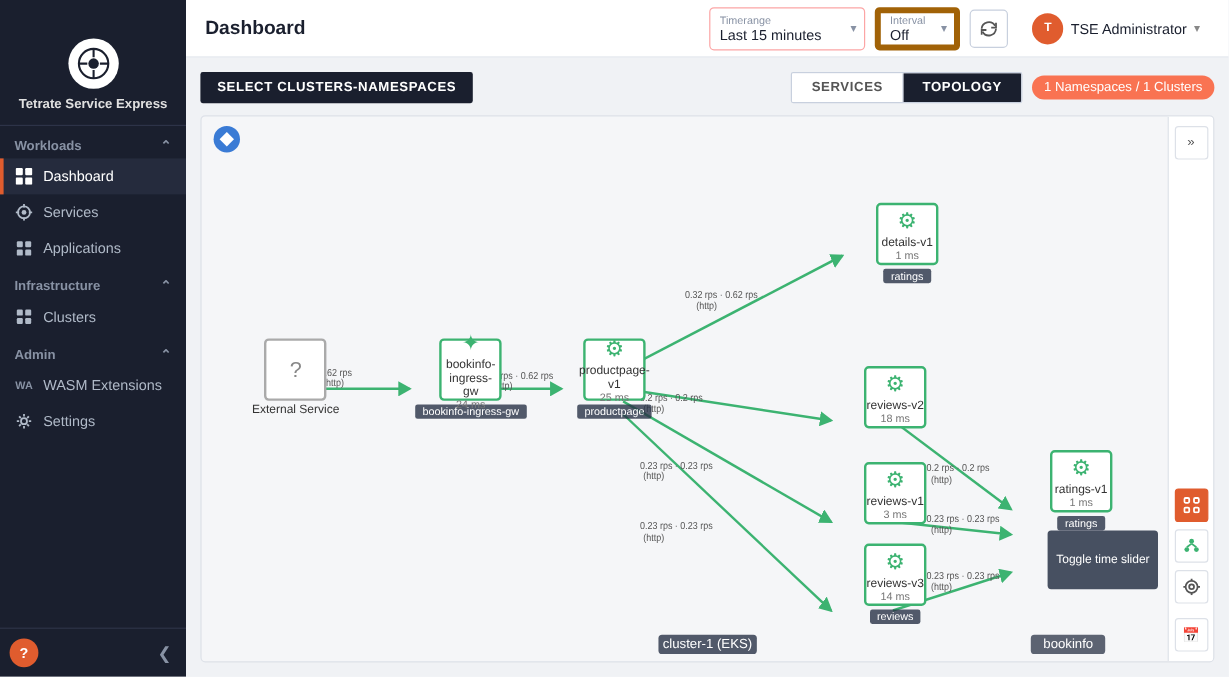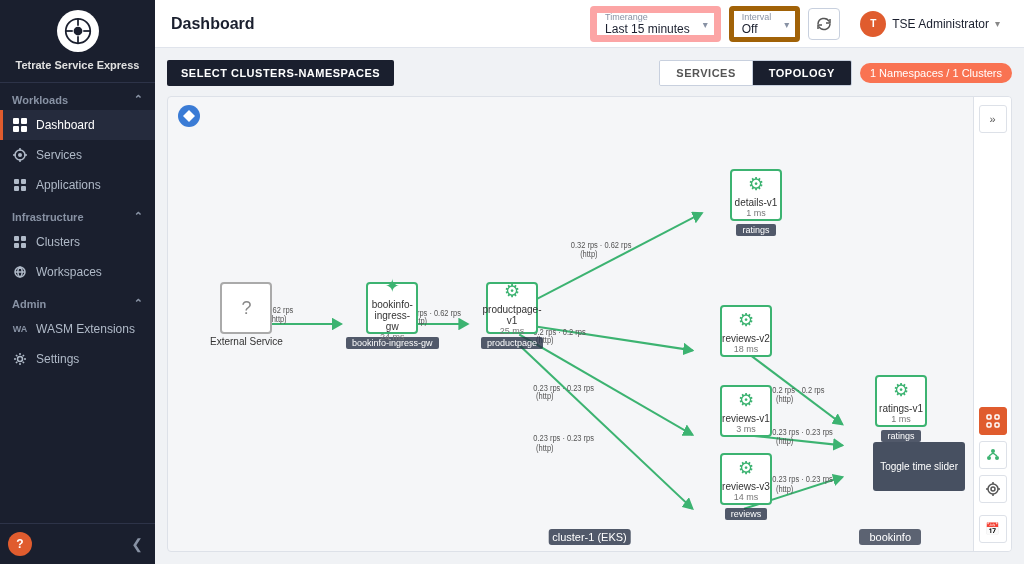--- a/index.html
+++ b/index.html
@@ -3,21 +3,21 @@
   <meta charset="utf-8">
   <style>
     * { box-sizing: border-box; margin: 0; padding: 0; }
     body { font-family: -apple-system, BlinkMacSystemFont, 'Segoe UI', sans-serif; background: #f0f2f5; display: flex; height: 564px; overflow: hidden; font-size: 12px; }
 
     
     #sidebar {
       width: 155px; min-width: 155px; background: #1a1f2e; color: #ccc; display: flex; flex-direction: column; height: 564px; overflow: hidden;
     }
     .sidebar-logo {
-      display: flex; flex-direction: column; align-items: center; padding: 10px 10px 10px; border-bottom: 1px solid #2d3348;
+      display: flex; flex-direction: column; align-items: center; padding: 32px 10px 10px; border-bottom: 1px solid #2d3348;
     }
     .sidebar-logo-icon {
       width: 42px; height: 42px; border-radius: 50%; background: #fff; display: flex; align-items: center; justify-content: center; margin-bottom: 6px;
     }
     .sidebar-logo-icon svg { width: 28px; height: 28px; }
     .sidebar-title { font-size: 11px; color: #e0e0e0; text-align: center; line-height: 1.3; font-weight: 600; }
 
     .sidebar-section-header {
       display: flex; justify-content: space-between; align-items: center;
       padding: 10px 12px 4px; font-size: 11px; color: #8892a4; font-weight: 600; text-transform: none; letter-spacing: 0;
@@ -39,21 +39,21 @@
     #main { flex: 1; display: flex; flex-direction: column; overflow: hidden; }
 
     
     #topbar {
       background: #fff; border-bottom: 1px solid #e0e4ec; display: flex; align-items: center; padding: 0 16px; height: 48px; gap: 12px;
     }
     .topbar-title { font-size: 16px; font-weight: 600; color: #1a1f2e; flex: 0 0 auto; }
     .topbar-spacer { flex: 1; }
     .timerange-group { display: flex; align-items: center; gap: 8px; }
     .timerange-select {
-      position: relative; border: 7px solid #fca5a5; border-radius: 4px; padding: 4px 24px 4px 8px; font-size: 12px; background: #fff; cursor: pointer; display: flex; flex-direction: column; min-width: 130px; height: 36px; justify-content: center;
+      position: relative; border: 1px solid #fca5a5; border-radius: 4px; padding: 4px 24px 4px 8px; font-size: 12px; background: #fff; cursor: pointer; display: flex; flex-direction: column; min-width: 130px; height: 36px; justify-content: center;
     }
     .timerange-select-label { font-size: 9px; color: #8892a4; }
     .timerange-select-value { font-size: 12px; color: #1a1f2e; font-weight: 500; }
     .timerange-select-arrow { position: absolute; right: 6px; top: 50%; transform: translateY(-50%); color: #8892a4; font-size: 10px; }
     .interval-select {
       position: relative; border: 5px solid #a16207; border-radius: 4px; padding: 4px 24px 4px 8px; font-size: 12px; background: #fff; cursor: pointer; display: flex; flex-direction: column; min-width: 70px; height: 36px; justify-content: center;
     }
     .refresh-btn { width: 32px; height: 32px; border: 1px solid #c8d0de; border-radius: 4px; background: #fff; display: flex; align-items: center; justify-content: center; cursor: pointer; color: #555; }
     .user-btn { display: flex; align-items: center; gap: 6px; cursor: pointer; padding: 4px 8px; border-radius: 4px; }
     .user-avatar { width: 26px; height: 26px; border-radius: 50%; background: #e05c2e; color: #fff; display: flex; align-items: center; justify-content: center; font-size: 10px; font-weight: 700; }
@@ -194,30 +194,20 @@
     <span class="sidebar-item-icon">
       <svg width="14" height="14" viewBox="0 0 14 14" fill="currentColor">
           <rect x="1" y="1" width="5" height="5" rx="1"></rect>
           <rect x="8" y="1" width="5" height="5" rx="1"></rect>
           <rect x="1" y="8" width="5" height="5" rx="1"></rect>
           <rect x="8" y="8" width="5" height="5" rx="1"></rect>
         </svg>
     </span>
     <span>Clusters</span>
   </div>
-  <div class="sidebar-item">
-    <span class="sidebar-item-icon">
-      <svg width="14" height="14" viewBox="0 0 14 14" fill="none" stroke="currentColor" stroke-width="1.5">
-          <circle cx="7" cy="7" r="5"></circle>
-          <path d="M7 2 C4 4 4 10 7 12 C10 10 10 4 7 2Z"></path>
-          <line x1="2" y1="7" x2="12" y2="7"></line>
-        </svg>
-    </span>
-    <span>Workspaces</span>
-  </div>
 
   <div class="sidebar-section-header">
     <span>Admin</span>
     <span style="cursor:pointer;">⌃</span>
   </div>
   <div class="sidebar-item">
     <span class="sidebar-item-icon" style="font-size:9px;font-weight:700;color:#8892a4;width:16px;text-align:center;">WA</span>
     <span>WASM Extensions</span>
   </div>
   <div class="sidebar-item">

